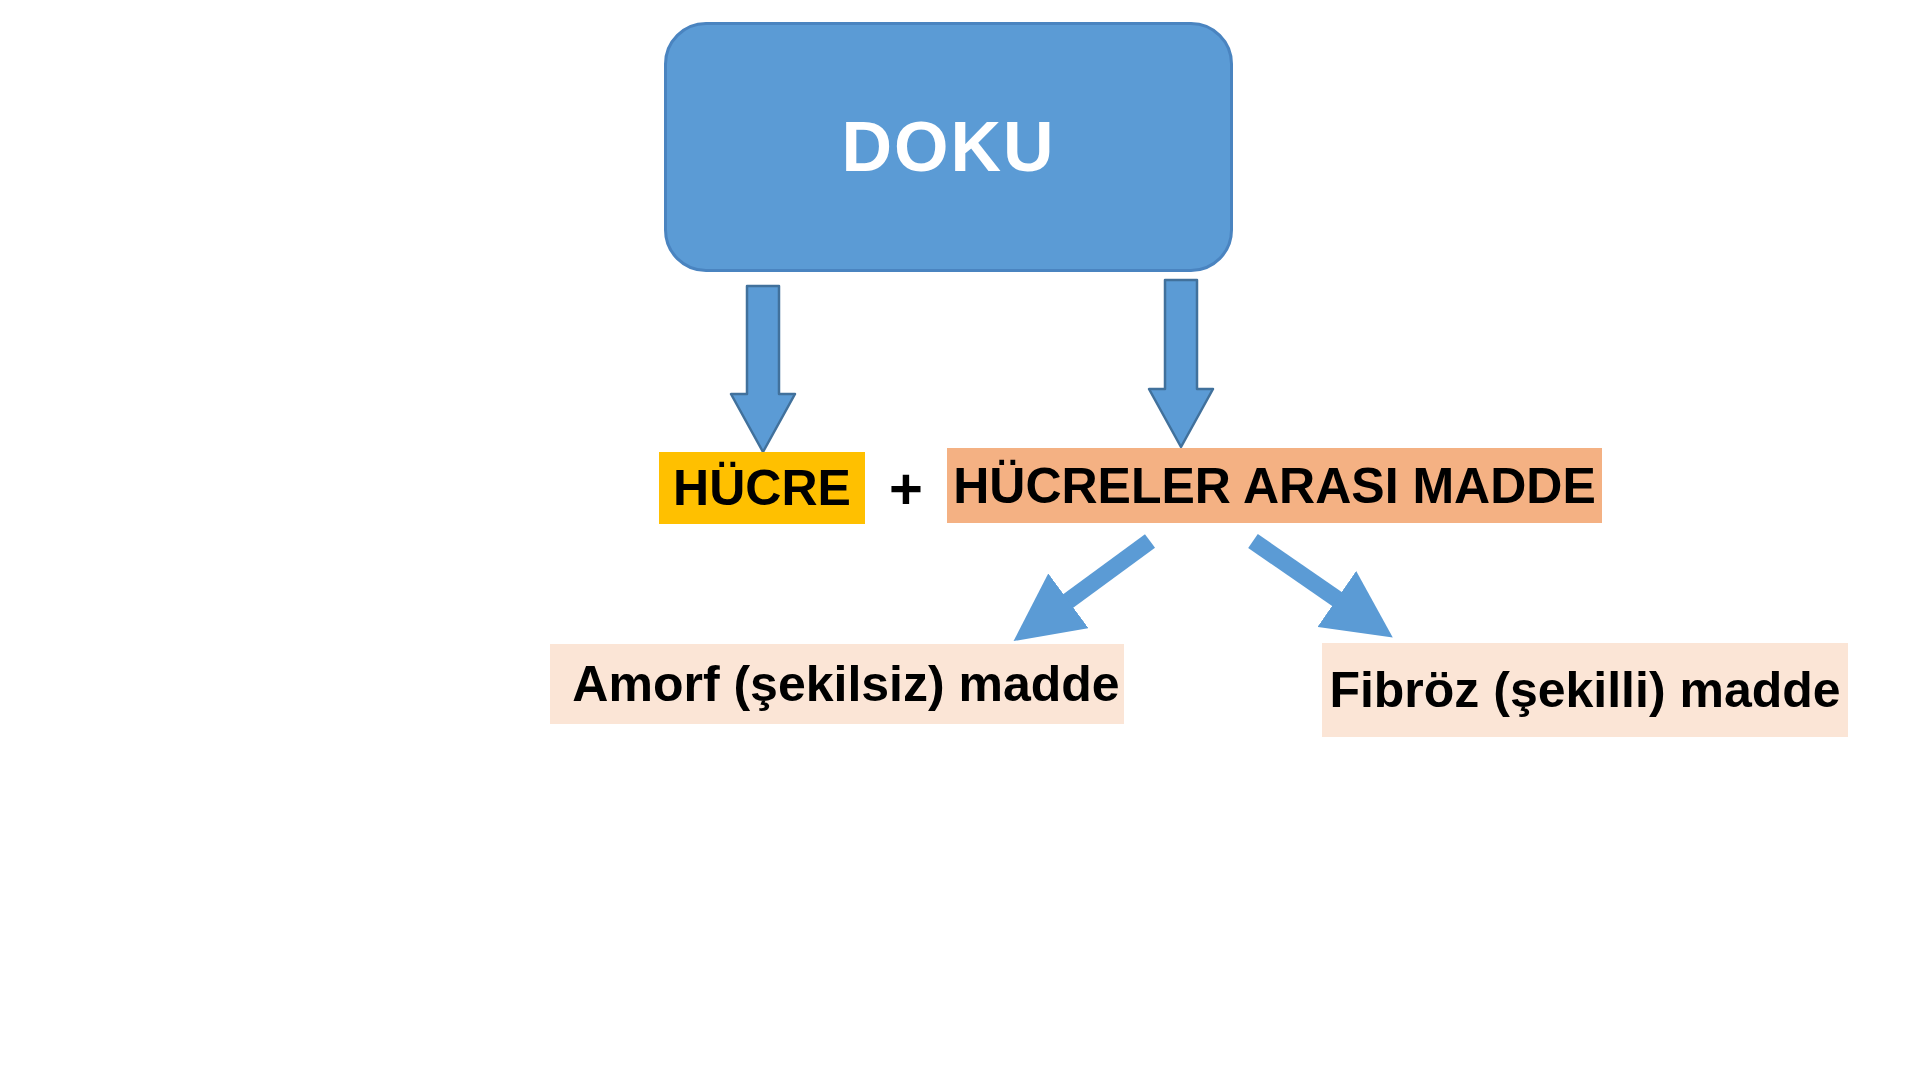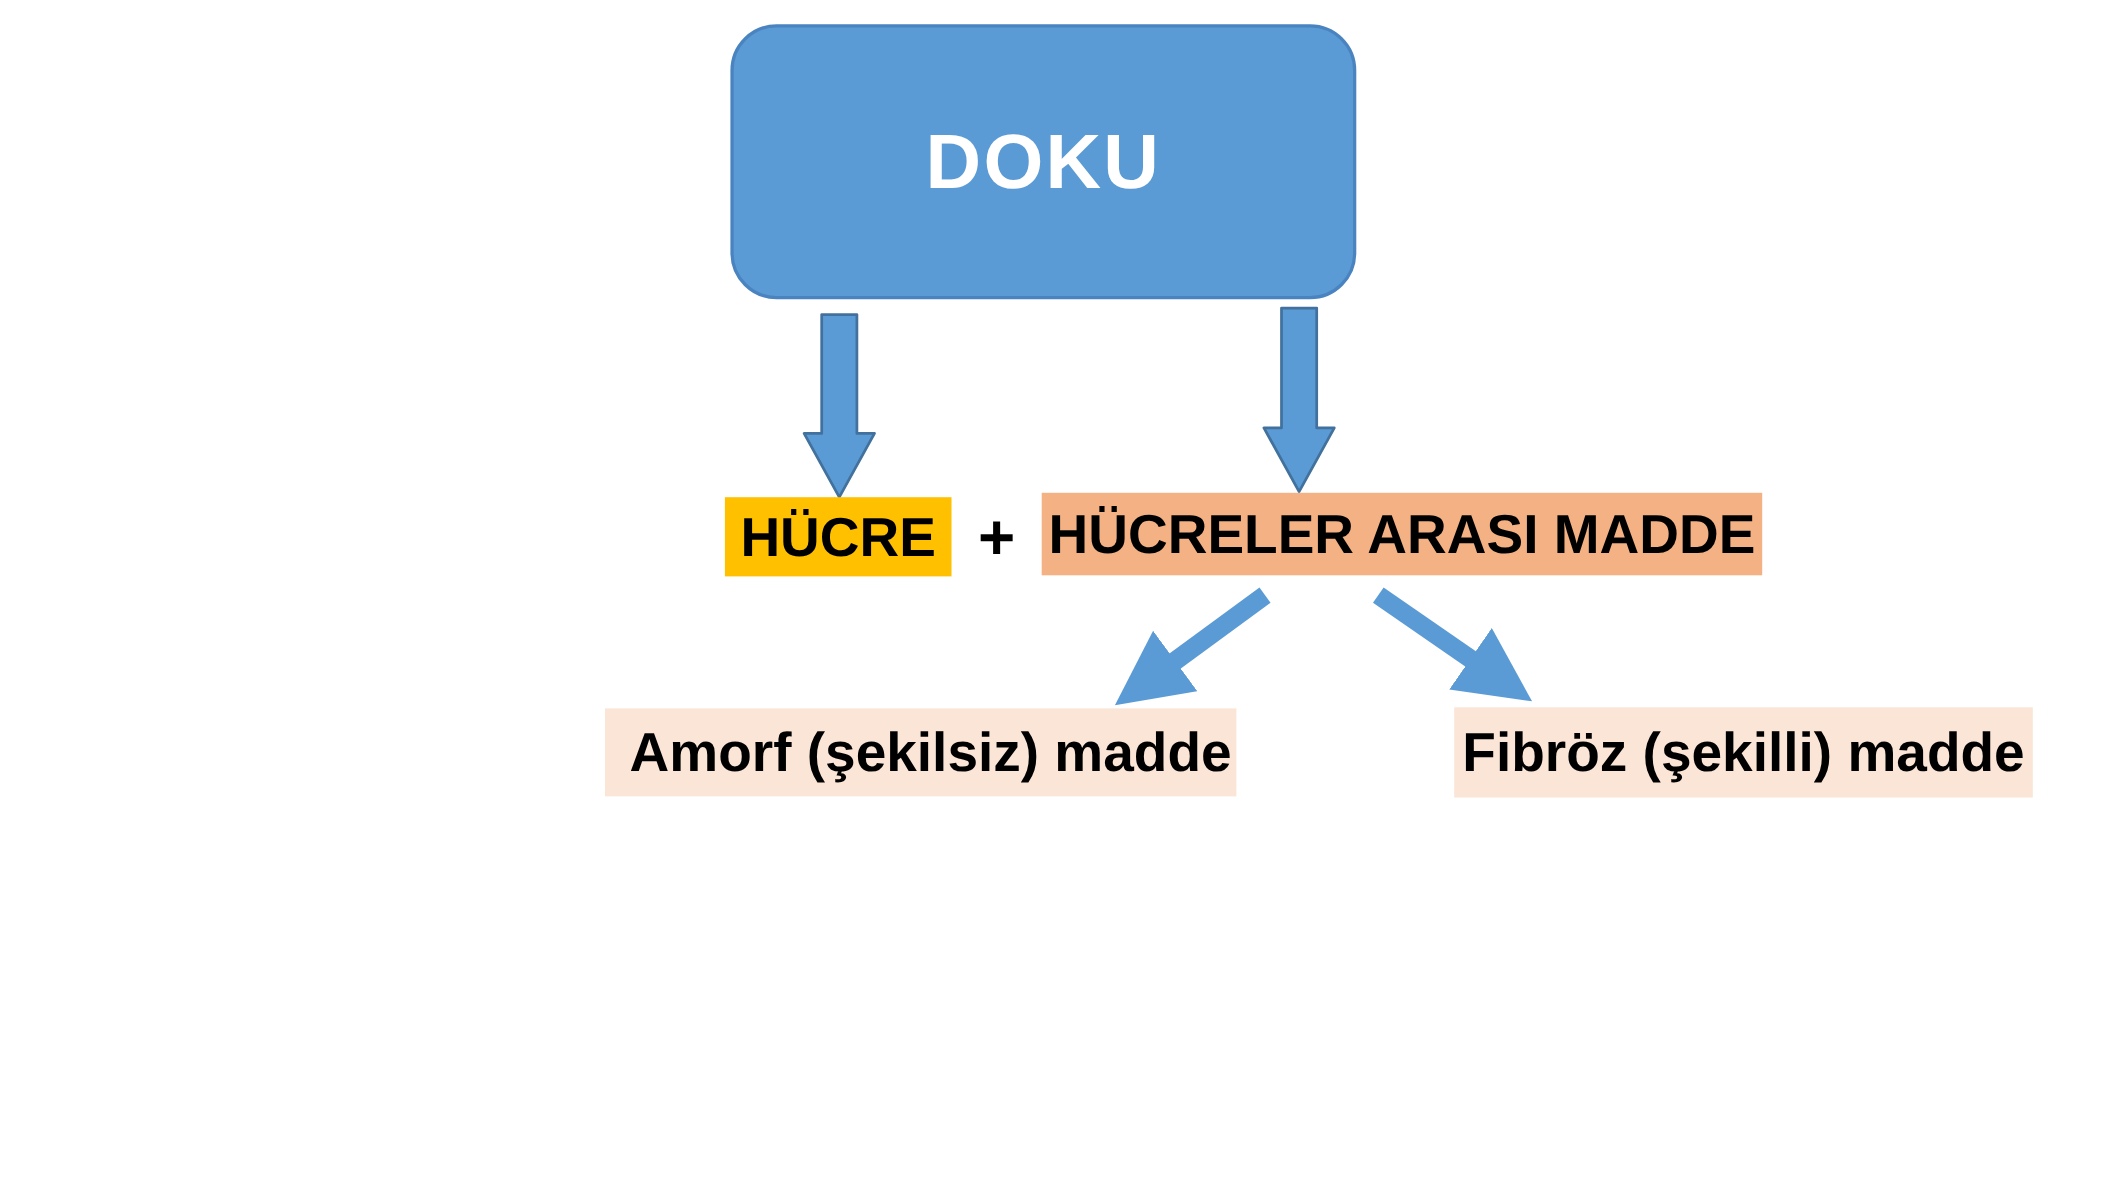--- a/index.html
+++ b/index.html
@@ -77,21 +77,21 @@
   .sub-node {
     background: var(--sub-fill, #fbe5d6);
     font-size: 50px;
   }
   .sub-node.amorf {
     left: 550px; top: 644px;
     width: 556px; height: 80px; padding-left: 18px;
   }
   .sub-node.fibroz {
     left: 1322px; top: 643px;
-    width: 526px; height: 82px; text-align: center;
+    width: 526px; height: 94px; text-align: center;
   }
 </style>
 </head>
 <body>
 
 <div class="canvas">
 
   <svg class="arrows-layer" viewBox="0 0 1920 1080" aria-hidden="true">
     <defs>
       <marker id="arrowhead" viewBox="0 0 10 10" refX="7" refY="5" markerWidth="4" markerHeight="4" orient="auto-start-reverse">

